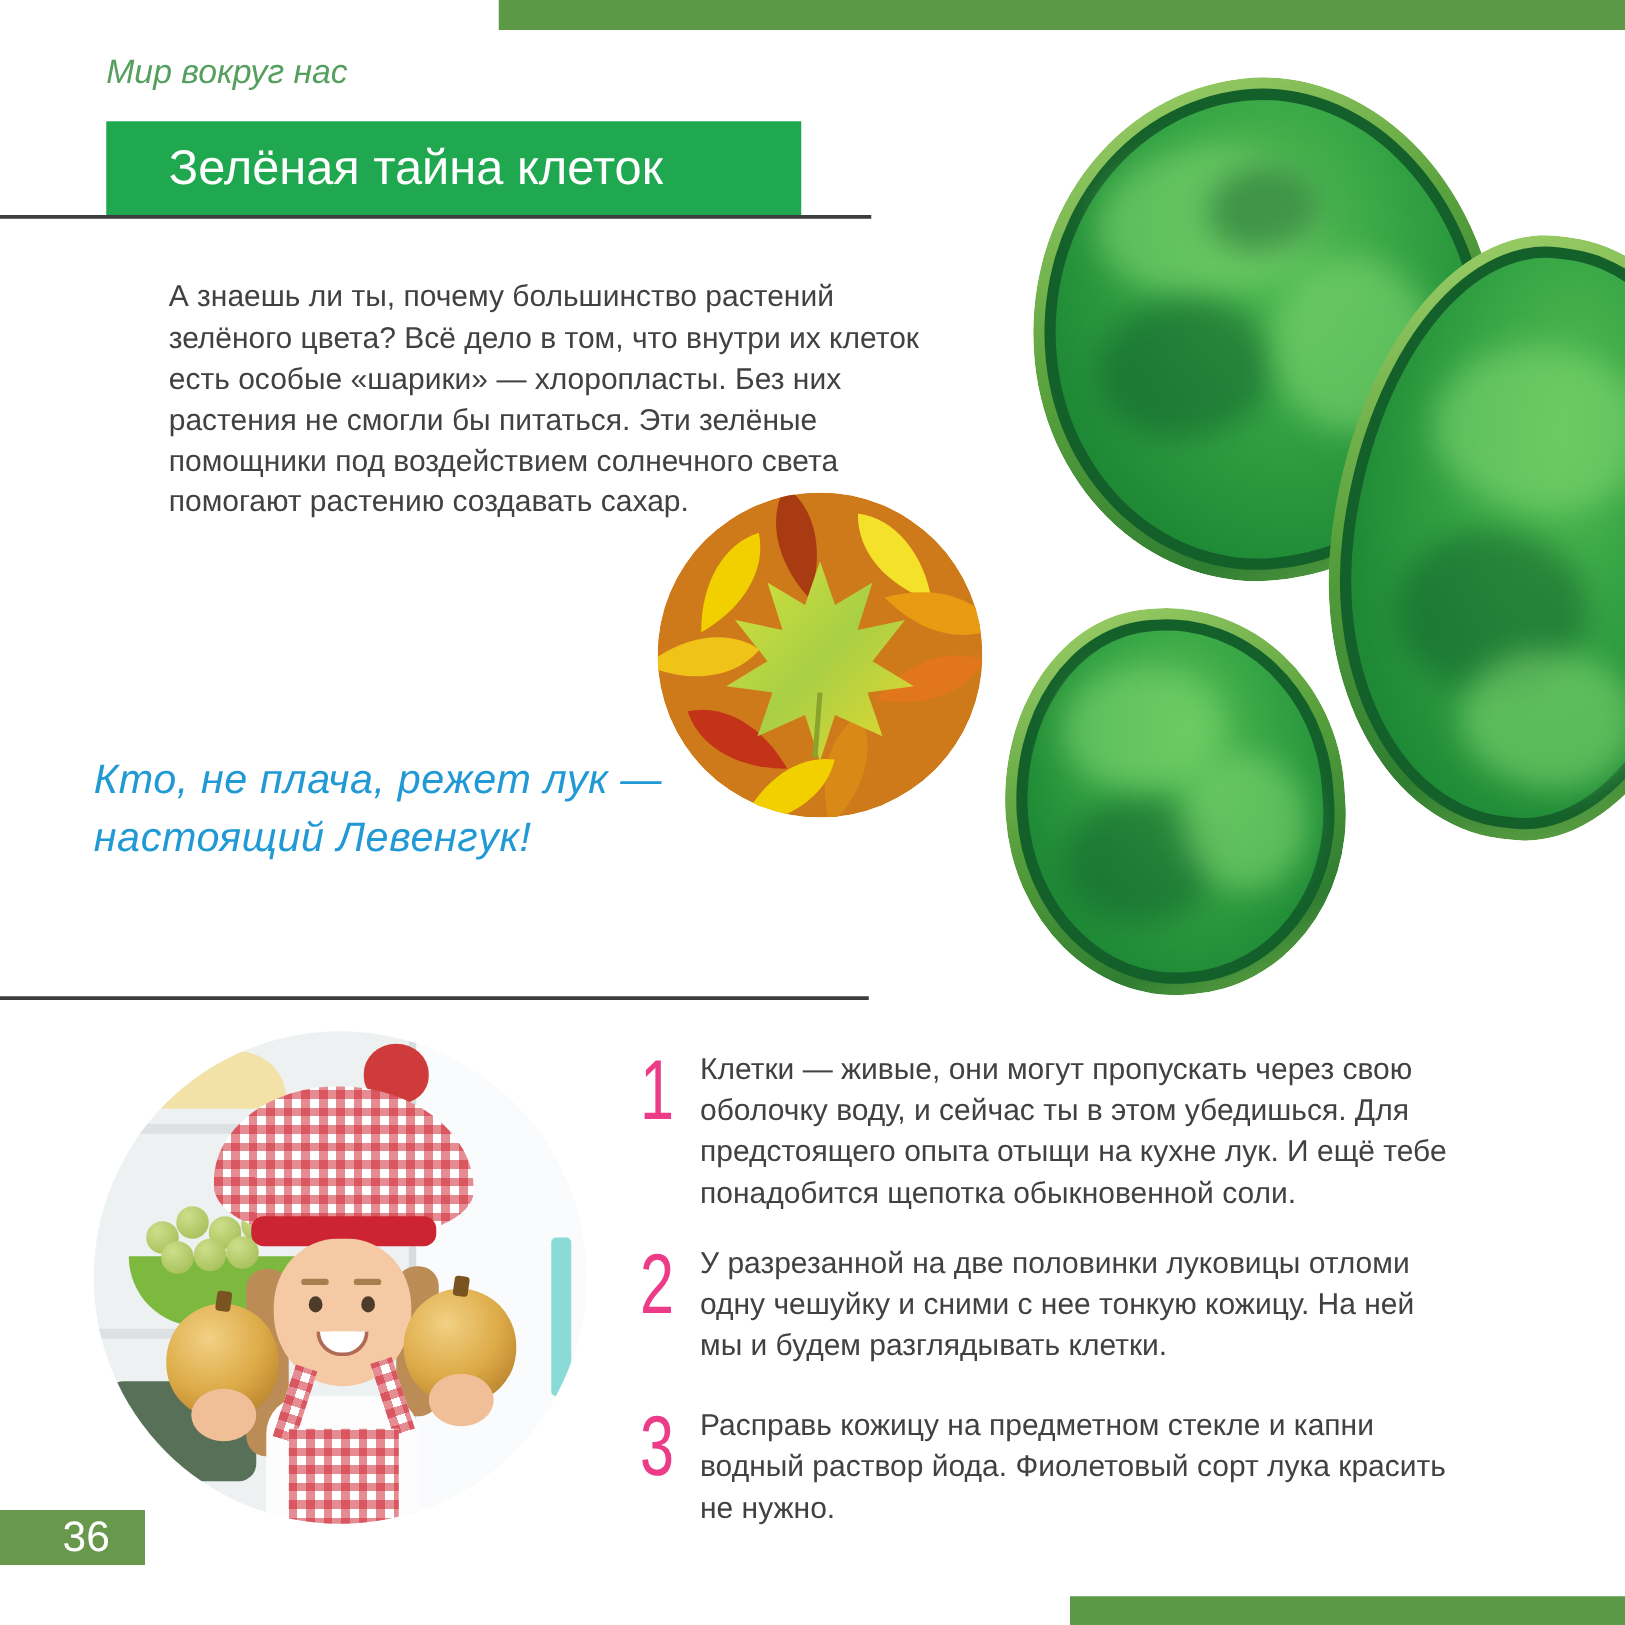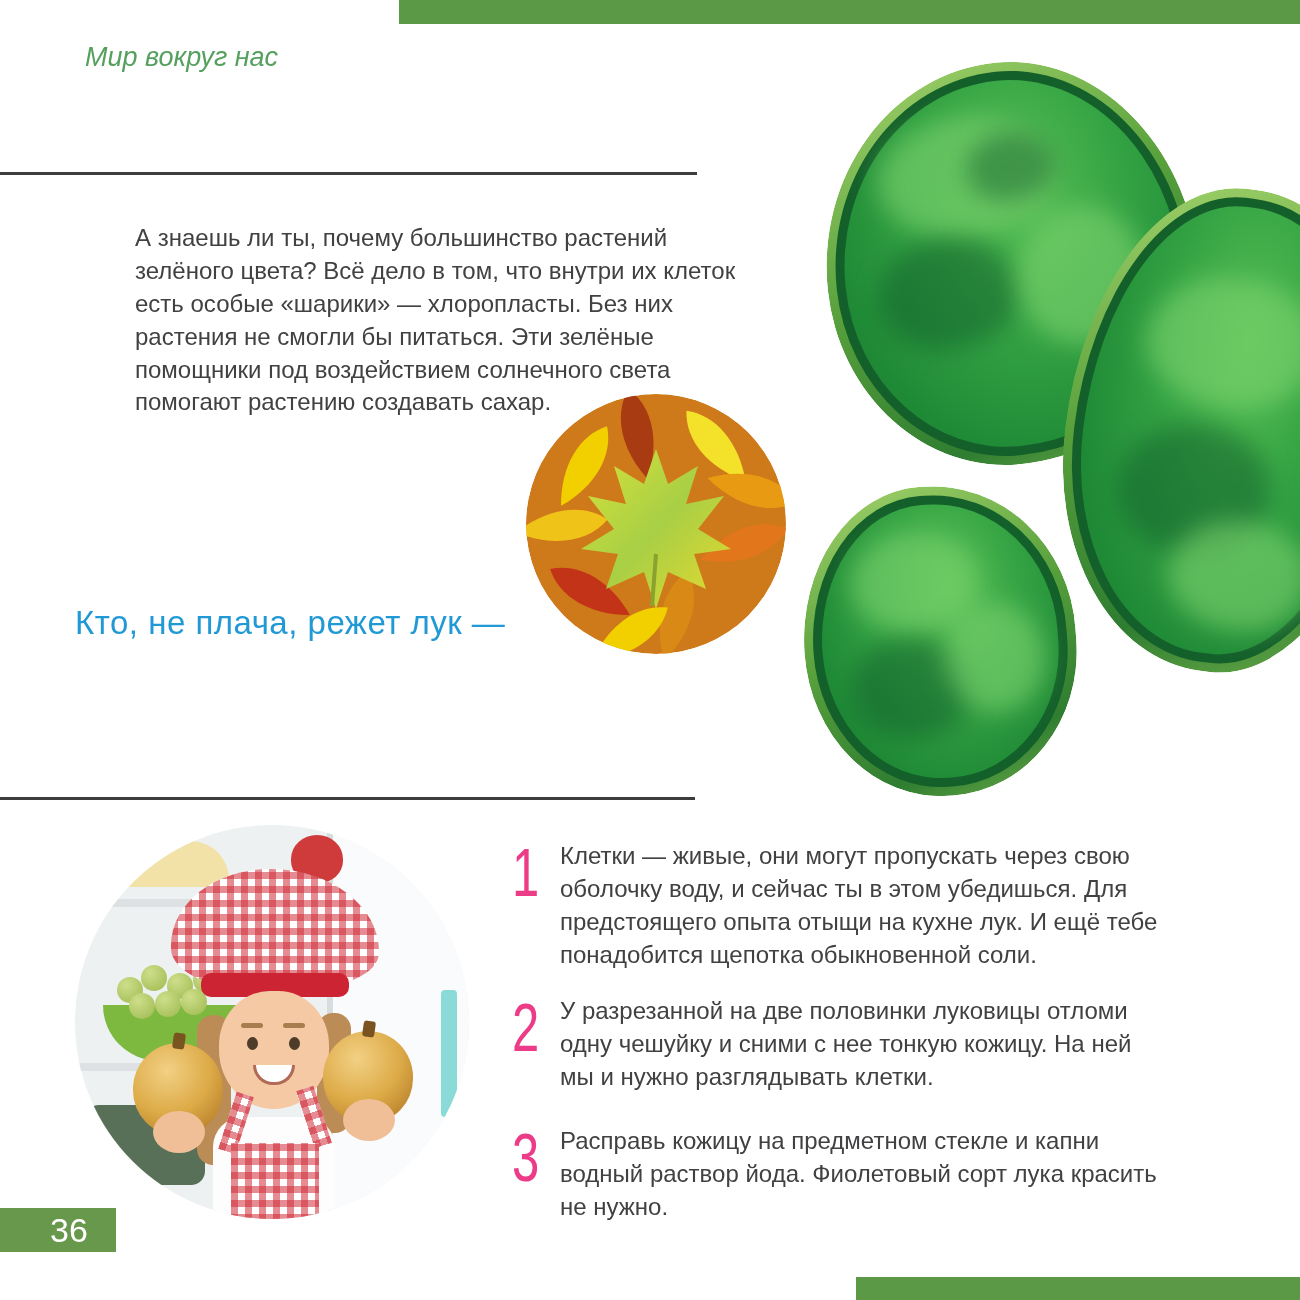--- a/index.html
+++ b/index.html
@@ -25,21 +25,21 @@
   .banner { color:#fff; display:flex; align-items:center; padding-left:50px; box-sizing:border-box; }
   .banner-green { left:85px; top:97px; width:556px; height:75px; background:#1fa84f; font-size:39px; }
   .banner-pink  { left:85px; top:740px; width:498px; height:58px; background:#ec1a7a; font-size:36px; }
 
   
   .body-text { color:#414042; font-size:24px; line-height:1.37; }
   .p1 { left:135px; top:198px; width:628px; }
   .p2 { left:135px; top:397px; width:385px; }
 
   
-  .joke { left:75px; top:600px; color:#2099d5; font-size:33px; line-height:1.42; letter-spacing:0.5px; }
+  .joke { left:75px; top:600px; color:#2099d5; font-size:33px; font-style:italic; line-height:1.42; letter-spacing:0.5px; }
 
   
   .step { left:512px; display:flex; }
   .step-num {
     width:48px; font-size:68px; line-height:0.95; color:#ec3c88;
     font-weight:200; transform:scaleX(0.72); transform-origin:left top; flex:none;
   }
   .step-text { width:600px; color:#414042; font-size:24px; line-height:1.37; }
   .step1 { top:840px; } .step2 { top:995px; } .step3 { top:1125px; }
 
@@ -108,20 +108,23 @@
 <body>
 
 <div class="page">
 
   <div class="abs top-bar"></div>
   <div class="abs bottom-bar"></div>
 
   <div class="abs series">Мир вокруг нас</div>
 
   <div class="abs rule rule1"></div>
+  <div class="abs banner banner-green">
+    <span>Зелёная тайна клеток</span>
+  </div>
 
   <p class="abs body-text p1">А знаешь ли ты, почему большинство растений зелёного цвета? Всё дело в том, что внутри их клеток есть особые «шарики» — хлоропласты. Без них растения не смогли бы питаться. Эти зелёные помощники под воздействием солнечного света помогают растению создавать сахар.</p>
 
   <div class="abs leaves-circle">
     <svg width="260" height="260" viewBox="0 0 260 260">
       <defs>
         <linearGradient id="mapleg" x1="0" y1="0" x2="1" y2="1">
           <stop offset="0" stop-color="#d8e23a"></stop>
           <stop offset="0.5" stop-color="#a8cf45"></stop>
           <stop offset="1" stop-color="#e8d92e"></stop>
@@ -169,20 +172,21 @@
         <div class="ring"></div>
         <div class="inner"></div>
       <div class="lump lump-light" style="left:50px; top:45px; width:130px; height:100px;"></div>
       <div class="lump lump-dark" style="left:45px; top:150px; width:120px; height:100px;"></div>
       <div class="lump lump-light" style="left:140px; top:120px; width:100px; height:110px;"></div>
     </div>
   </div>
 
   <div class="abs joke">
     <div>Кто, не плача, режет лук —</div>
+    <div>настоящий Левенгук!</div>
   </div>
 
   <div class="abs rule rule2"></div>
 
   <div class="abs photo-circle">
     <div class="abs fridge-door"></div>
     <div class="abs teal-strip"></div>
     <div class="abs shelf" style="top:74px;"></div>
     <div class="abs shelf" style="top:238px;"></div>
     <div class="abs cheese"></div>
@@ -220,21 +224,21 @@
     <div class="abs hand" style="left:78px; top:286px;"></div>
     <div class="abs hand" style="left:268px; top:274px;"></div>
   </div>
 
   <div class="abs step step1">
     <div class="step-num">1</div>
     <div class="step-text">Клетки — живые, они могут пропускать через свою оболочку воду, и сейчас ты в этом убедишься. Для предстоящего опыта отыщи на кухне лук. И ещё тебе понадобится щепотка обыкновенной соли.</div>
   </div>
   <div class="abs step step2">
     <div class="step-num">2</div>
-    <div class="step-text">У разрезанной на две половинки луковицы отломи одну чешуйку и сними с нее тонкую кожицу. На ней мы и нужно разглядывать клетки.</div>
+    <div class="step-text">У разрезанной на две половинки луковицы отломи одну чешуйку и сними с нее тонкую кожицу. На ней мы и будем разглядывать клетки.</div>
   </div>
   <div class="abs step step3">
     <div class="step-num">3</div>
     <div class="step-text">Расправь кожицу на предметном стекле и капни водный раствор йода. Фиолетовый сорт лука красить не нужно.</div>
   </div>
 
   <div class="abs page-num-box">
     <span>36</span>
   </div>
 

